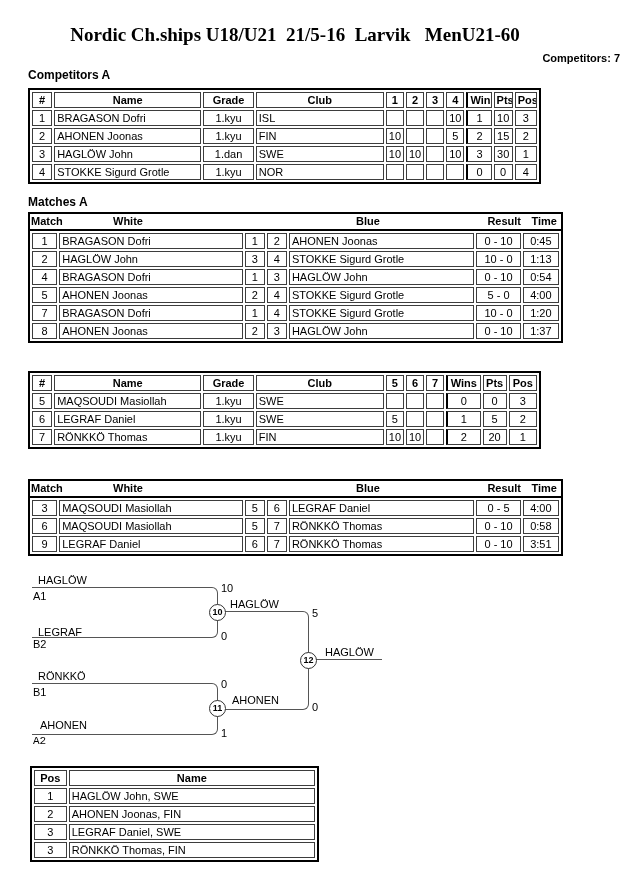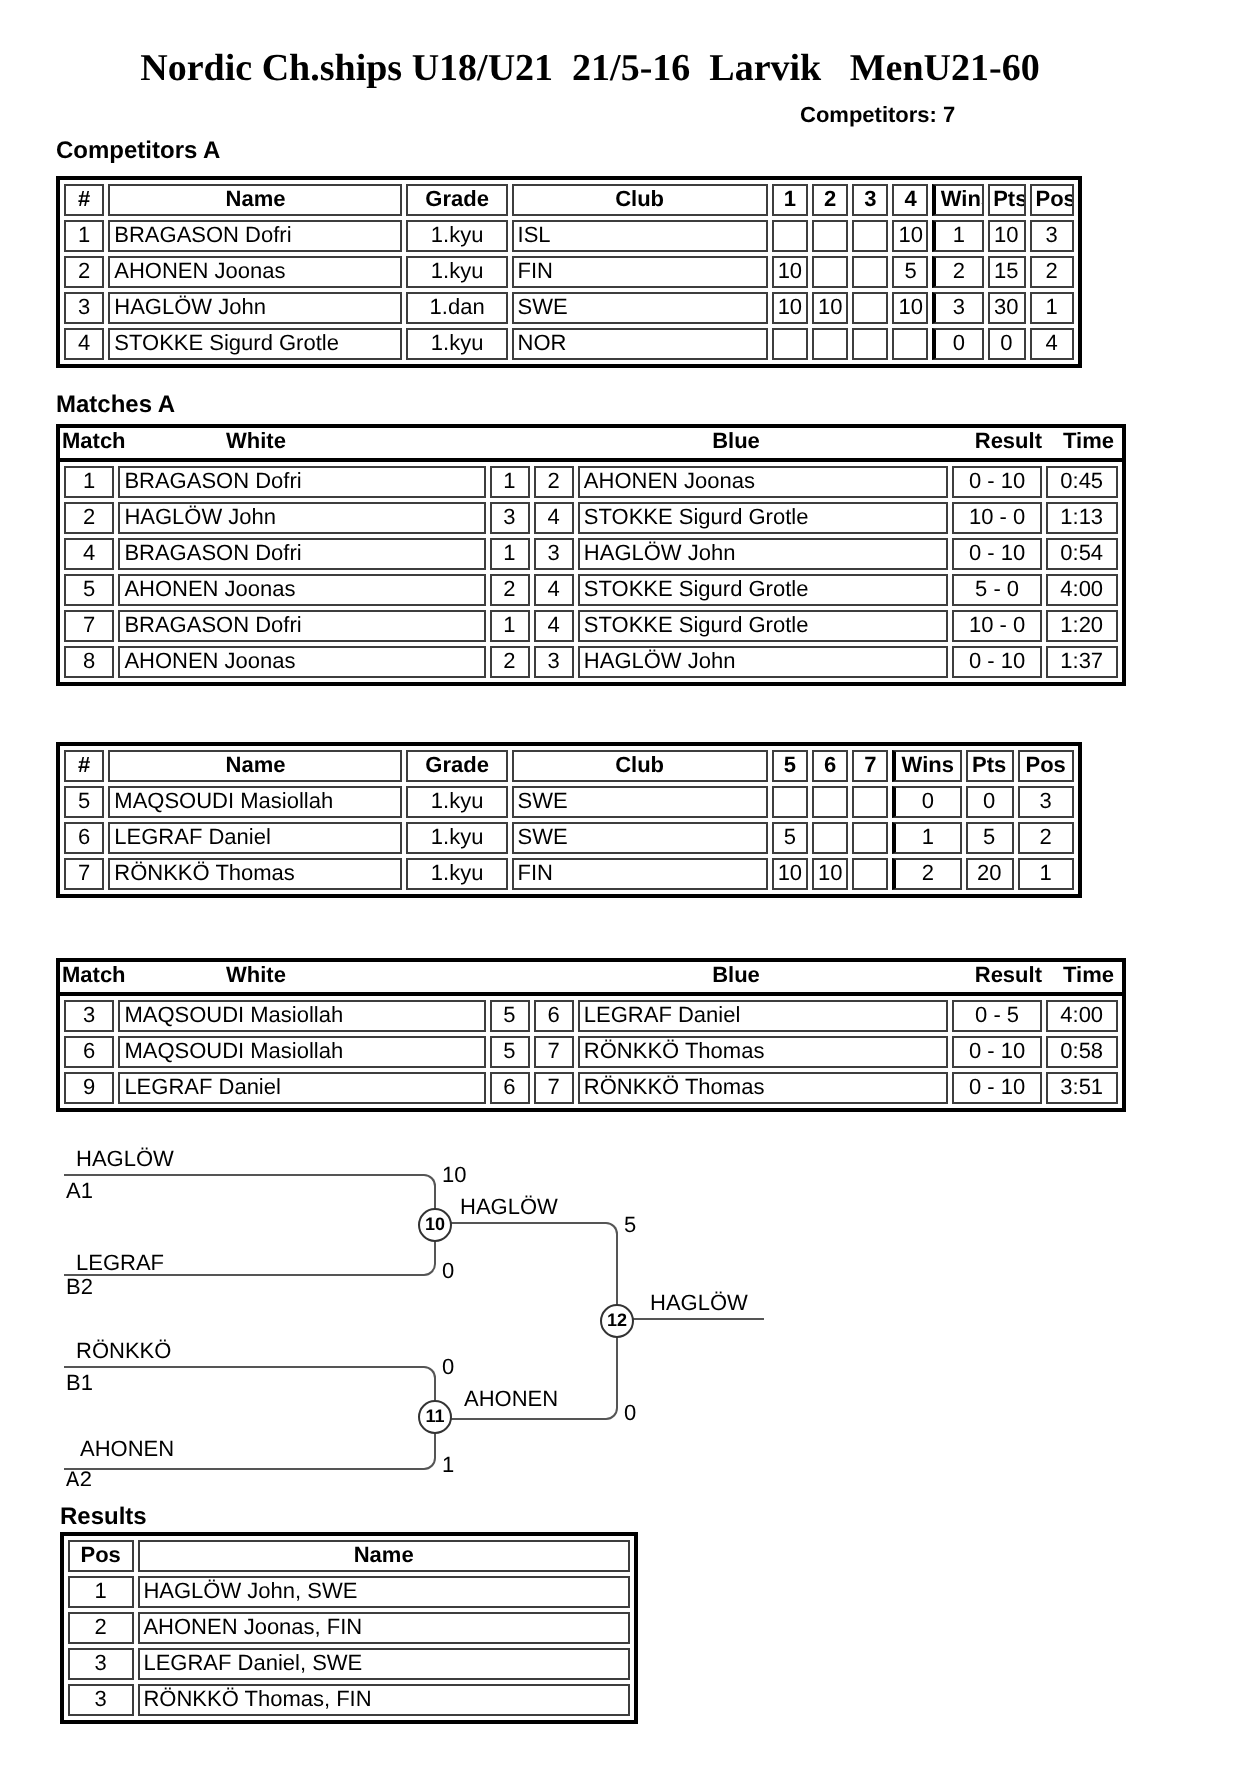--- a/index.html
+++ b/index.html
@@ -1,20 +1,20 @@
 <!DOCTYPE html>
 <html><head>
 <meta charset="utf-8">
 <style>
   html,body{margin:0;padding:0;background:#fff;}
   body{font-family:"Liberation Sans",sans-serif;color:#000;}
   #sheet{position:relative;width:630px;height:891px;background:#fff;overflow:hidden;}
   .abs{position:absolute;}
   .title{font-size:19px;font-weight:bold;text-align:center;white-space:pre;}
-  .subnote{font-size:11px;font-weight:bold;}
+  .subnote{font-size:11px;font-weight:bold;text-align:right;}
   .shead{font-size:12px;font-weight:bold;text-align:left;}
   .twrap{position:absolute;border:2px solid #000;background:#fff;}
   .twrap table{border-collapse:separate;border-spacing:2px;table-layout:fixed;width:100%;}
   th,td{border:1px solid #3d3d3d;height:14px;line-height:14px;font-size:11px;padding:0 2px;overflow:hidden;white-space:nowrap;}
   th{font-weight:bold;}
   .c{text-align:center;}
   .l{text-align:left;}
   .tl{border-left:2px solid #000;}
   .mh{position:relative;height:15px;border-bottom:2px solid #000;}
   .mh span{position:absolute;top:1px;font-size:11px;font-weight:bold;line-height:13px;}
@@ -341,21 +341,20 @@
     <div class="mcircle" style="left:209px;top:700px;">11</div>
     <div class="mcircle" style="left:300px;top:652px;">12</div>
 
     <div class="blabel" style="left:230px;top:598px;">HAGLÖW</div>
     <div class="bscore" style="left:312px;top:607px;">5</div>
     <div class="blabel" style="left:232px;top:694px;">AHONEN</div>
     <div class="bscore" style="left:312px;top:701px;">0</div>
     <div class="blabel" style="left:325px;top:646px;">HAGLÖW</div>
   </div>
 
-  <div class="abs shead" style="left:30px;top:751px;width:285px;">Results</div>
   <div class="twrap" style="left:30px;top:766px;width:285px;">
     <table>
       <colgroup>
           <col style="width:32px">
           <col style="width:241px">
         </colgroup>
       <tbody>
           <tr>
         <th class="c">Pos</th>
         <th class="c">Name</th>

